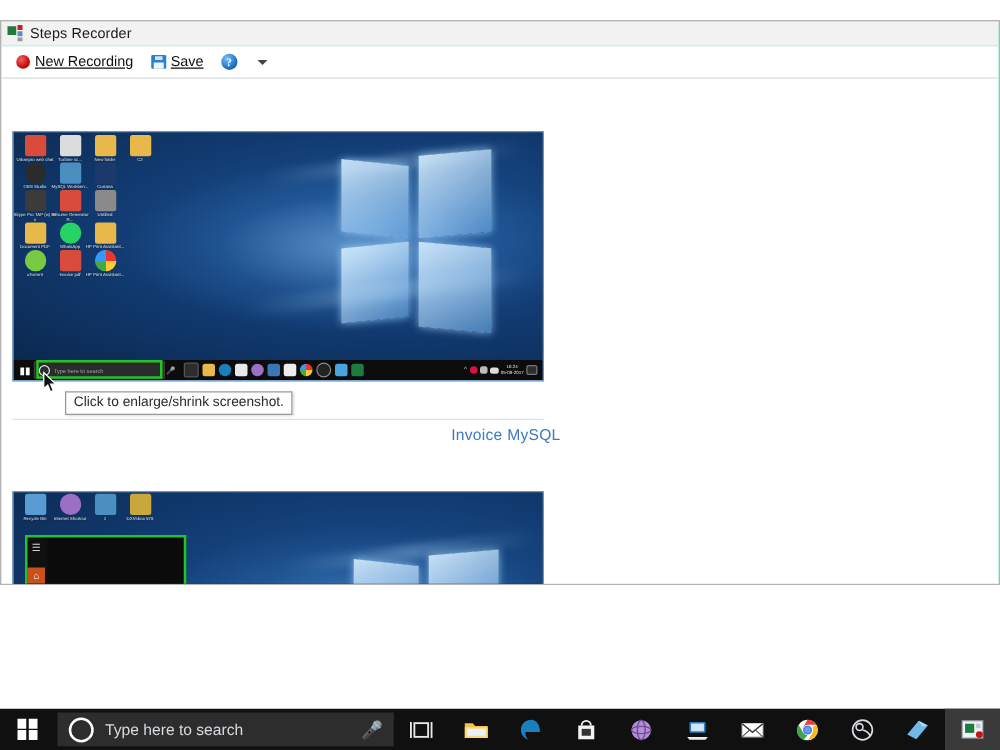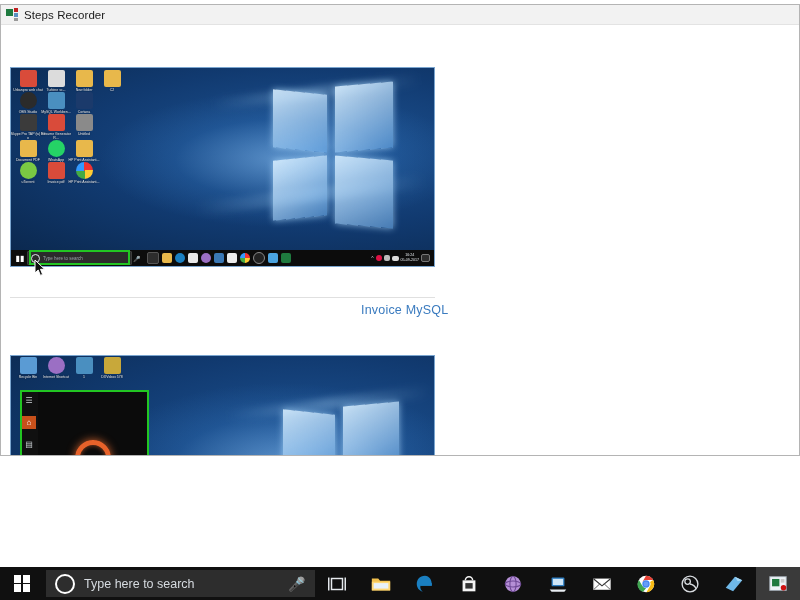--- a/index.html
+++ b/index.html
@@ -6,21 +6,21 @@
     margin: 0; padding: 0;
     width: 800px; height: 600px;
     overflow: hidden;
     background: #ffffff;
     font-family: "Liberation Sans", sans-serif;
   }
   #root { position: relative; width: 800px; height: 600px; }
 
   
   .app-window {
-    position: absolute; left: 0; top: 4px;
+    position: absolute; left: 0; top: 16px;
     width: 800px; height: 452px;
     background: #5eead4;
     border: 1px solid #b4b4b4;
     box-sizing: border-box;
     overflow: hidden;
   }
   .titlebar {
     height: 19px; background: #f2f2f2;
     display: flex; align-items: center;
     padding-left: 5px;
@@ -223,20 +223,40 @@
     <div class="titlebar">
       <div class="title-icon">
         <span class="sq1"></span>
           <span class="sq2"></span>
           <span class="sq3"></span>
           <span class="sq4"></span>
       </div>
       <div class="title-text">Steps Recorder</div>
     </div>
 
+    <div class="toolbar">
+      <div class="tb-item">
+        <span class="rec-dot"></span>
+        <span class="ul">New Recording</span>
+      </div>
+      <div class="tb-item">
+        <span class="save-icon">
+          <span class="body"></span>
+            <span class="shut"></span>
+            <span class="lbl"></span>
+        </span>
+        <span class="ul">Save</span>
+      </div>
+      <div class="tb-item">
+        <span class="help-icon">?</span>
+      </div>
+      <div class="tb-item">
+        <span class="caret-down"></span>
+      </div>
+    </div>
 
     <div class="content-area">
 
       <div class="shot shot-1">
         <div class="wallpaper"></div>
         <div class="beam" style="left:200px; top:18px; width:210px; height:12px;"></div>
         <div class="beam" style="left:185px; top:120px; width:230px; height:14px;"></div>
         <div class="win-logo" style="left:258px; top:14px; width:128px; height:158px;">
           <i style="left:4px;  top:10px; width:54px; height:58px; transform:skewY(6deg);"></i>
           <i style="left:66px; top:2px;  width:58px; height:66px; transform:skewY(-5deg);"></i>
@@ -357,20 +377,21 @@
             <span class="mi" style="width:7px;height:6px;background:#2d2d2d;border:1px solid #777"></span>
           </div>
         </div>
 
         <div class="hl-box" style="left:18px; bottom:1px; width:101px; height:15px;"></div>
       </div>
 
       <svg class="cursor" style="left:33px; top:234px;" viewBox="0 0 12 18">
         <path d="M1 1 L1 14 L4.2 11 L6.4 16.4 L8.6 15.4 L6.5 10.3 L10.6 10.3 Z" fill="#111" stroke="#fff" stroke-width="1"></path>
       </svg>
+      <div class="tooltip" style="left:51px; top:250px;">Click to enlarge/shrink screenshot.</div>
 
       <div class="sep-line" style="left:9px; top:272px; width:425px;"></div>
 
       <div class="nav-links" style="left:360px; top:278px;">
         <span>Invoice</span>
         <span>MySQL</span>
       </div>
 
 
       <div class="shot shot-2">

